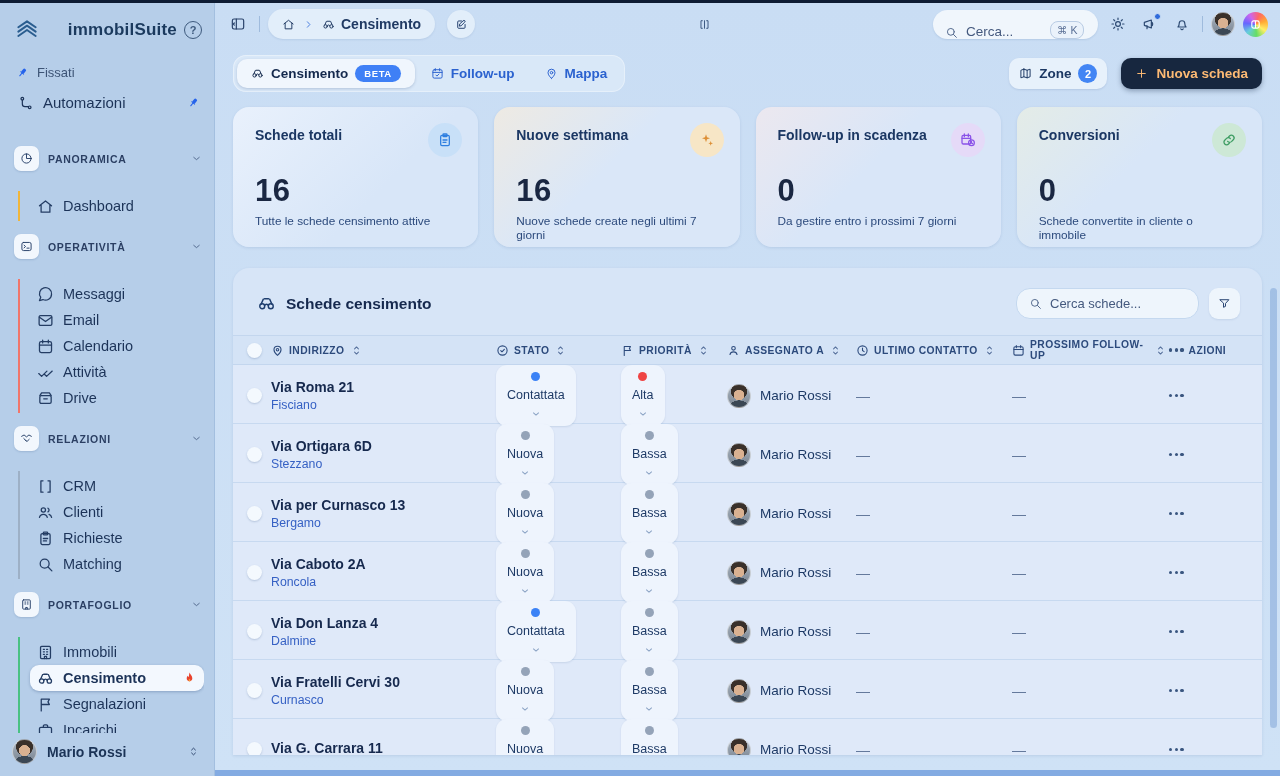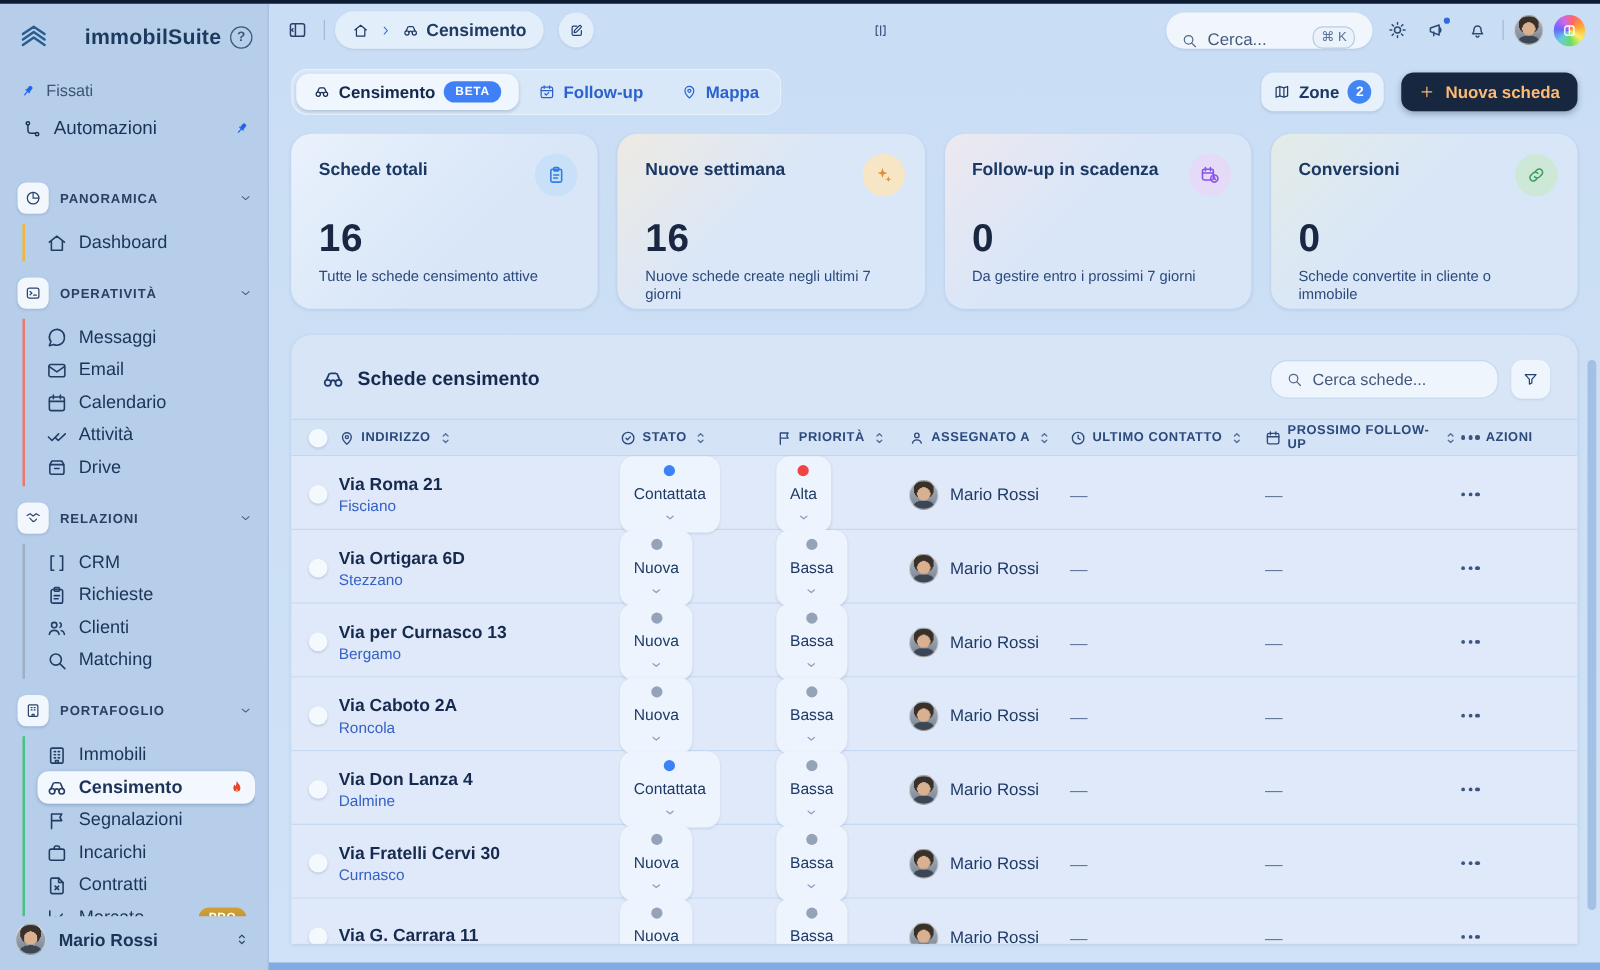--- a/index.html
+++ b/index.html
@@ -23,21 +23,21 @@
   .sb-pinrow { display:flex; align-items:center; gap:8px; margin:22px 2px 4px 4px; font-size:13px; color:#3d5476; font-weight:500; }
   .sb-pinrow .ic { color:#2563eb; }
   .sb-toprow { display:flex; align-items:center; gap:9px; margin:6px 2px 0 4px; padding:4px 2px; font-size:15px; color:#1c3358; }
   .sb-toprow .pin-r { margin-left:auto; color:#2563eb; }
 
   .sb-nav { flex:1; margin-top:18px; overflow:hidden; }
   .sb-sec { display:flex; align-items:center; gap:9px; margin-top:10px; padding:3px 2px; }
   .sb-sec .secbox { width:25px; height:25px; background:#f2f7fd; border-radius:7px; display:flex; align-items:center; justify-content:center; color:#2a436b; box-shadow:0 1px 2px rgba(40,70,120,.18); }
   .sb-sec .seclab { font-size:10.5px; font-weight:700; letter-spacing:.7px; color:#2b3f63; flex:1; }
   .sb-sec .chev { color:#42597e; }
-  .sb-items { margin:5px 0 2px 6px; border-left:2px solid var(--rail,#9db0c6); padding:2px 0 2px 10px; display:flex; flex-direction:column; }
+  .sb-items { margin:17px 0 2px 6px; border-left:2px solid var(--rail,#9db0c6); padding:2px 0 2px 10px; display:flex; flex-direction:column; }
   .sb-item { display:flex; align-items:center; gap:9px; padding:4.5px 7px; font-size:14.5px; color:#1c3358; border-radius:9px; }
   .sb-item .ic { color:#243d64; width:17px; height:17px; }
   .sb-item.active { background:#f3f8fe; box-shadow:0 1px 3px rgba(30,60,110,.30); font-weight:700; }
   .flame { width:15px; height:15px; margin-left:auto; }
   .probadge { margin-left:auto; background:linear-gradient(180deg,#cfa23a,#b9882a); color:#fff; font-size:9.5px; font-weight:800; letter-spacing:.5px; border-radius:9px; padding:2.5px 8px; }
   .sb-user { display:flex; align-items:center; gap:10px; padding:6px 4px 2px 0; }
   .sb-user .uname { font-size:14px; font-weight:600; color:#1b3356; flex:1; }
   .avatar { width:25px; height:25px; border-radius:50%; flex:none; border:1px solid rgba(255,255,255,.5);
     background:
       radial-gradient(ellipse 42% 26% at 50% 96%, #3b4754 0 99%, transparent 100%),
@@ -254,32 +254,32 @@
       </div>
       <div class="sb-items" style="--rail:#9db0c6">
         <div class="sb-item">
           <svg class="ic" viewBox="0 0 24 24">
               <path d="M8.5 4H5.5v16h3M15.5 4h3v16h-3"></path>
             </svg>
           <span>CRM</span>
         </div>
         <div class="sb-item">
           <svg class="ic" viewBox="0 0 24 24">
+              <circle cx="9" cy="8.5" r="3"></circle>
+              <path d="M3.5 19c.6-3 2.8-4.5 5.5-4.5s4.9 1.5 5.5 4.5M15.5 5.9a3 3 0 0 1 0 5.2M17 14.8c2 .6 3.2 2 3.6 4.2"></path>
+            </svg>
+          <span>Clienti</span>
+        </div>
+        <div class="sb-item">
+          <svg class="ic" viewBox="0 0 24 24">
               <rect x="5.5" y="5" width="13" height="15.5" rx="2"></rect>
               <rect x="9" y="3" width="6" height="4" rx="1"></rect>
               <path d="M9 12h6M9 15.5h4.5"></path>
             </svg>
           <span>Richieste</span>
-        </div>
-        <div class="sb-item">
-          <svg class="ic" viewBox="0 0 24 24">
-              <circle cx="9" cy="8.5" r="3"></circle>
-              <path d="M3.5 19c.6-3 2.8-4.5 5.5-4.5s4.9 1.5 5.5 4.5M15.5 5.9a3 3 0 0 1 0 5.2M17 14.8c2 .6 3.2 2 3.6 4.2"></path>
-            </svg>
-          <span>Clienti</span>
         </div>
         <div class="sb-item">
           <svg class="ic" viewBox="0 0 24 24">
               <circle cx="10.8" cy="10.8" r="6.3"></circle>
               <path d="M15.6 15.6 21 21"></path>
             </svg>
           <span>Matching</span>
         </div>
       </div>
 

